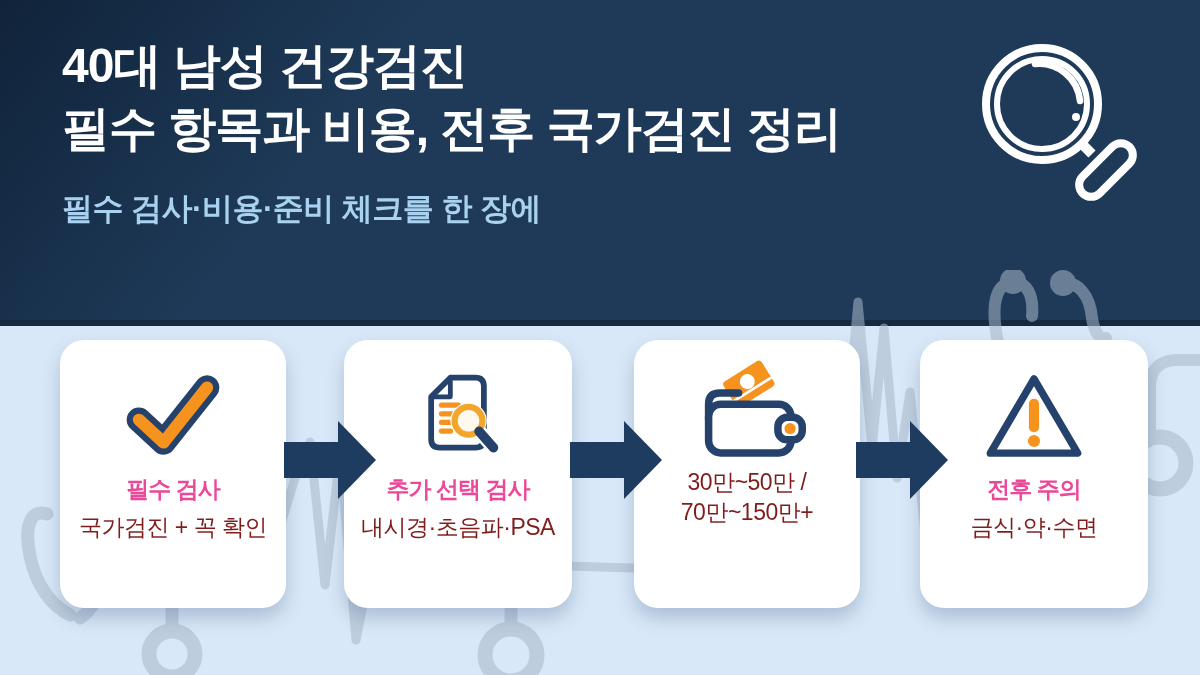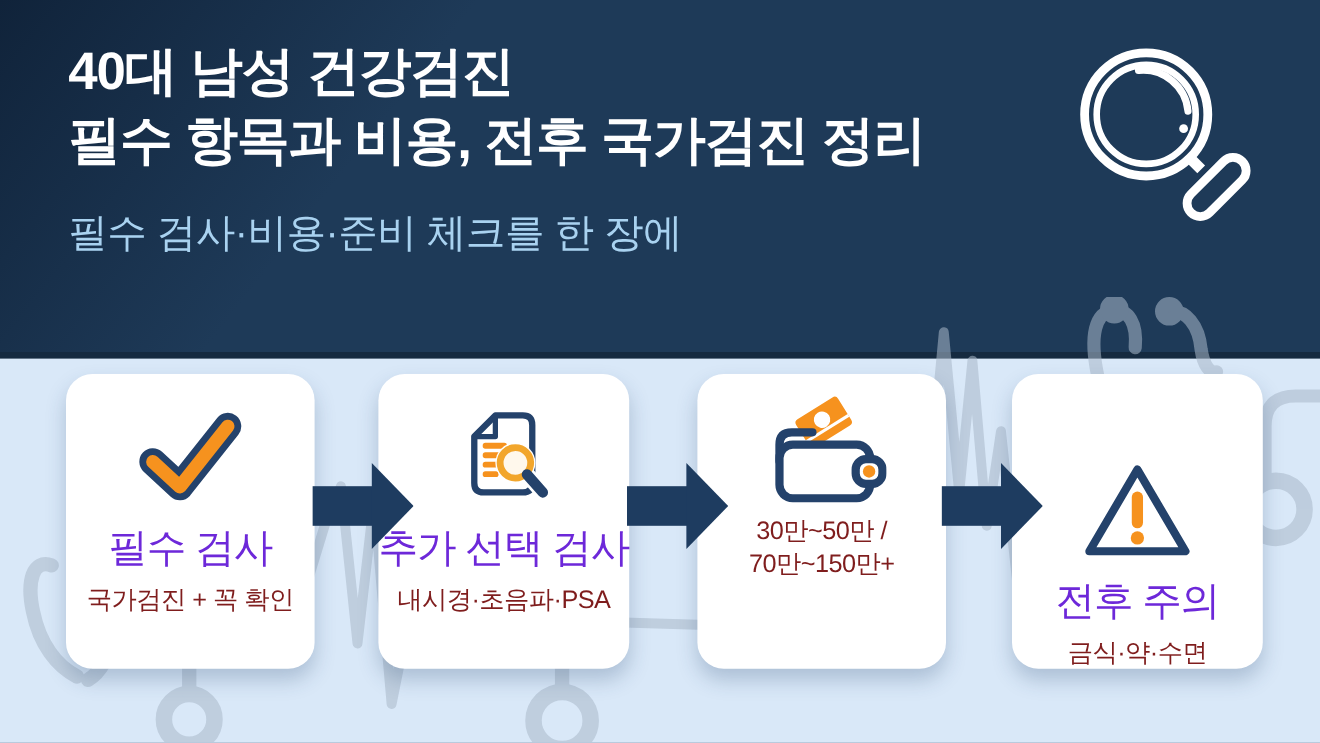--- a/index.html
+++ b/index.html
@@ -14,39 +14,39 @@
     position:absolute;left:0;top:0;width:1200px;height:326px;
     background:linear-gradient(128deg,#10233a 0%,#1e3a58 30%,#1e3a58 100%);
     border-bottom:6px solid #152a40;
   }
   .header-title{
     position:absolute;left:62px;top:34px;
     color:#ffffff;font-size:48px;font-weight:800;line-height:63px;letter-spacing:-1px;
   }
   .header-subtitle{
     position:absolute;left:62px;top:188px;
-    color:#a9d2f0;font-size:36px;font-weight:400;letter-spacing:-0.5px;
+    color:#a9d2f0;font-size:31px;font-weight:700;letter-spacing:-0.5px;
   }
   .header-magnifier{position:absolute;left:975px;top:38px;}
   
   .flow-area{position:absolute;left:0;top:276px;width:1200px;height:399px;}
   .bg-deco{position:absolute;left:0;top:-6px;width:1200px;height:405px;opacity:.55;}
   
   .card{
     position:absolute;top:64px;height:268px;background:#ffffff;border-radius:24px;
     box-shadow:0 10px 18px rgba(40,70,110,.25);
     display:flex;flex-direction:column;align-items:center;z-index:2;
   }
   .card-icon{margin-top:24px;height:104px;display:flex;align-items:center;justify-content:center;}
-  .card-title{margin-top:6px;color:#6d28d9;font-size:36px;font-weight:400;letter-spacing:-1px;white-space:nowrap;}
+  .card-title{margin-top:6px;color:#ec4899;font-size:23px;font-weight:700;letter-spacing:-1px;white-space:nowrap;}
   .card-subtitle{margin-top:7px;color:#7f1d1d;font-size:23px;font-weight:500;letter-spacing:-0.5px;line-height:30px;text-align:center;white-space:nowrap;}
   .card1{left:60px;width:226px;}
   .card2{left:344px;width:228px;align-items:center;}
   .card3{left:634px;width:226px;}
-  .card4{left:920px;width:228px;justify-content:flex-end;}
+  .card4{left:920px;width:228px;}
   .card3 .card-icon{margin-top:16px;}
   
   .arrow{position:absolute;top:145px;width:92px;height:78px;z-index:5;}
   .arrow1{left:284px;} .arrow2{left:570px;} .arrow3{left:856px;}
 </style>
 </head>
 <body>
 
 <div class="stage">
 

